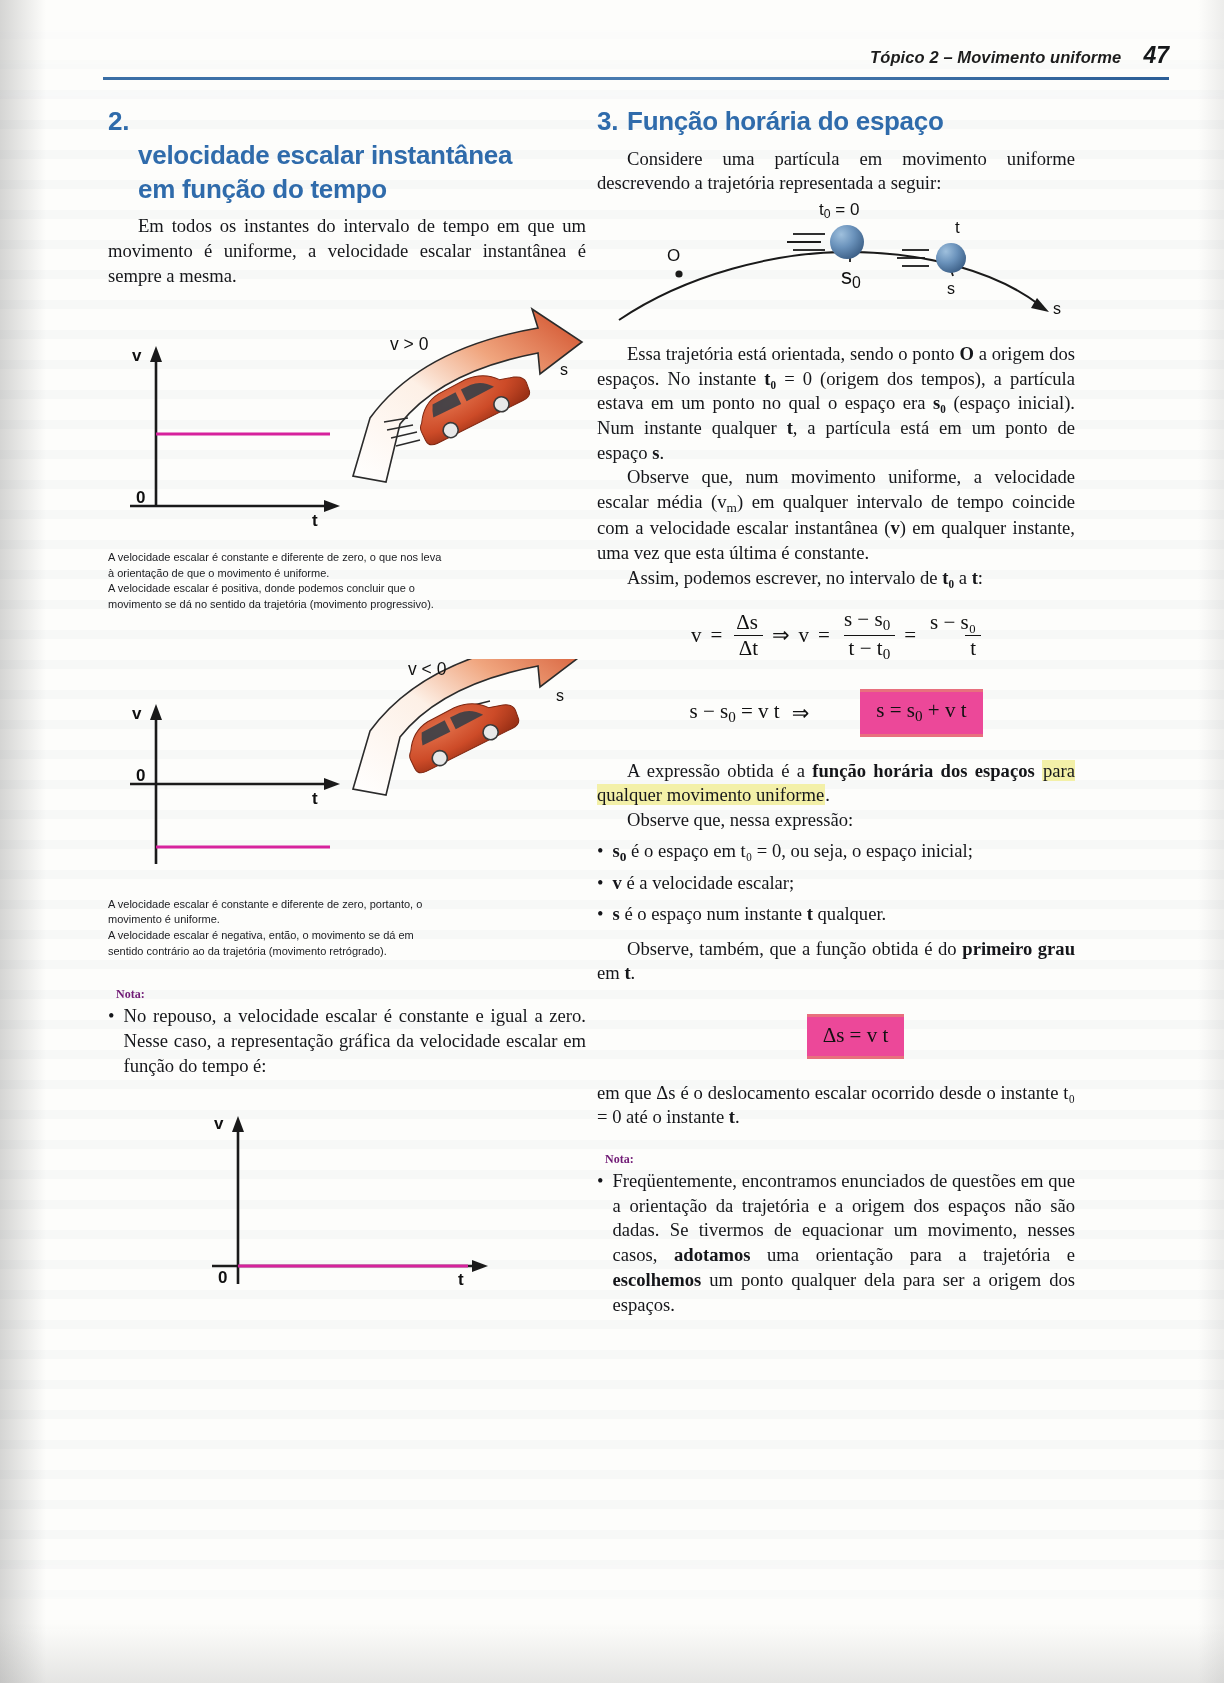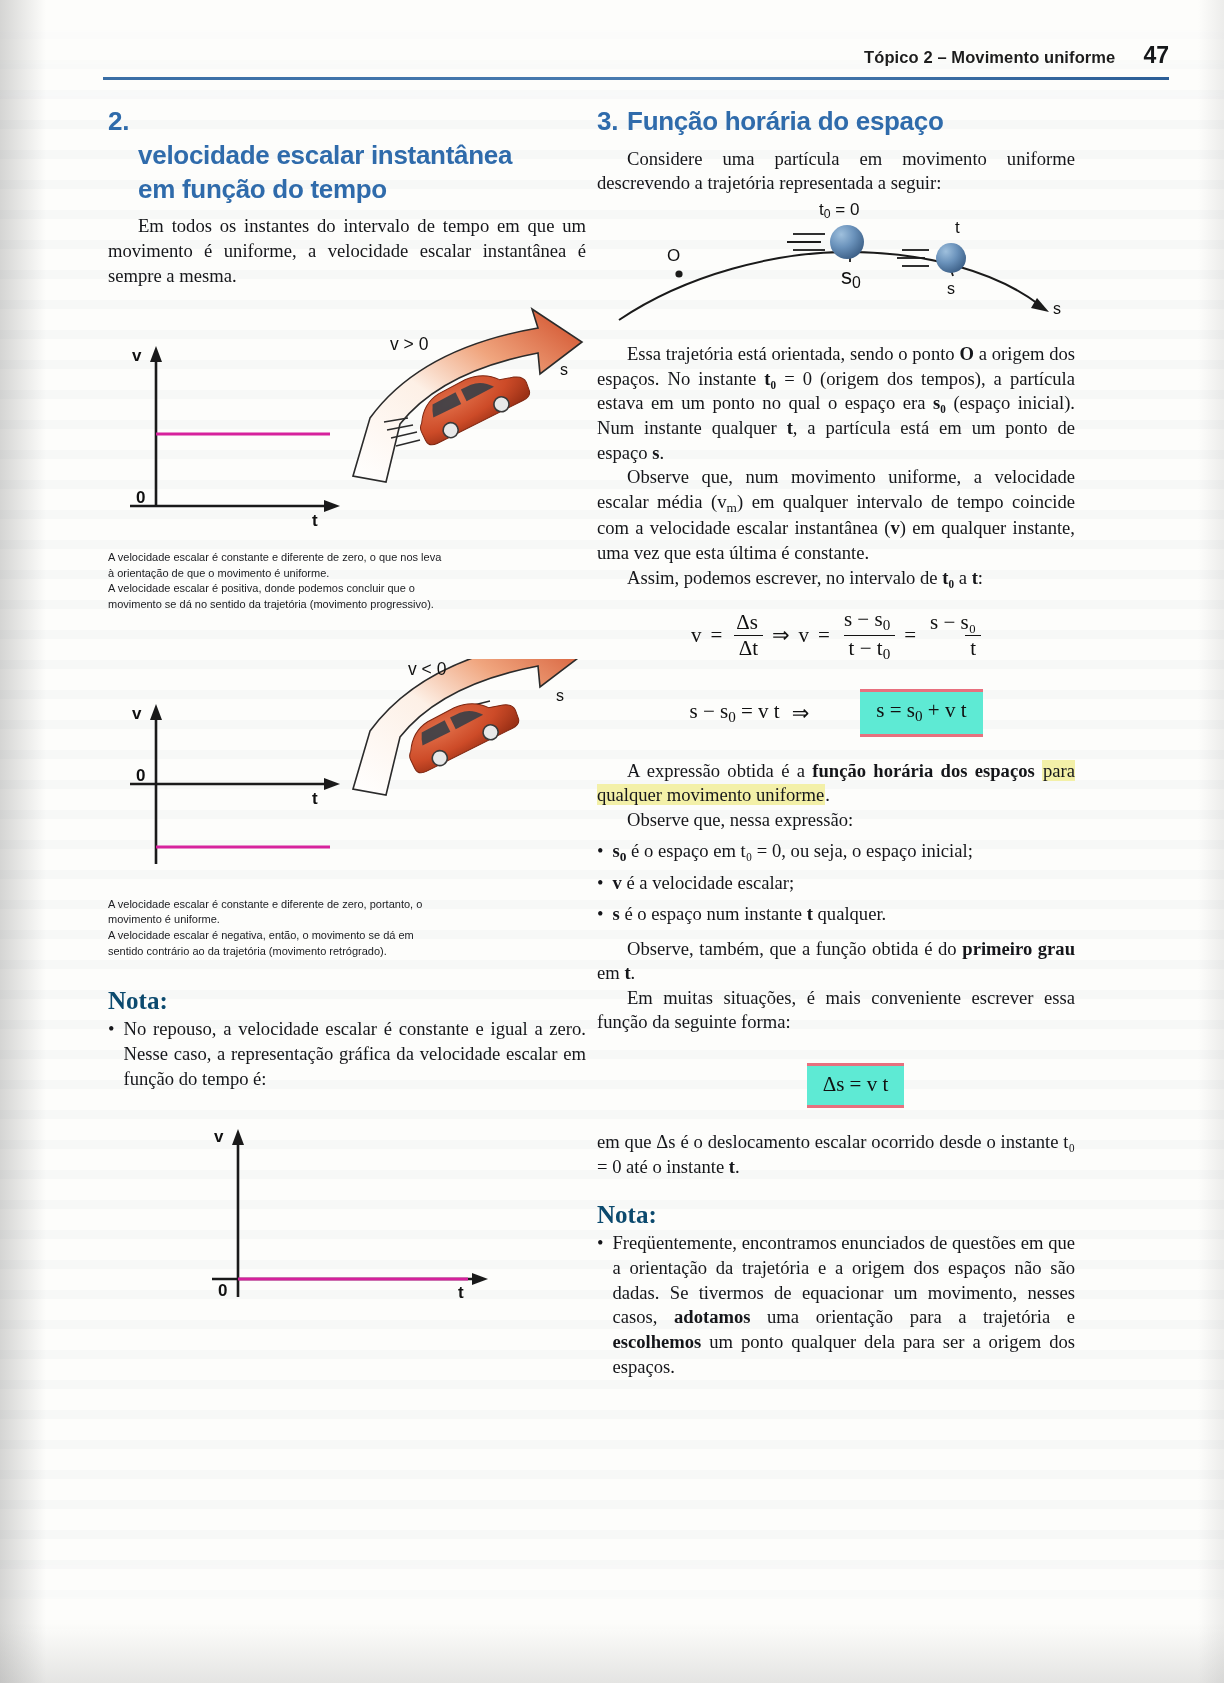--- a/index.html
+++ b/index.html
@@ -56,21 +56,22 @@
     position: absolute;
     left: 103px;
     right: 55px;
     top: 42px;
     height: 36px;
   }
   .header-inner {
     display: flex;
     align-items: baseline;
     justify-content: flex-end;
-    gap: 28px;
+    gap: 22px;
+    font-style: italic;
   }
   .header-title {
     font-family: "Liberation Sans", sans-serif;
     font-weight: bold;
     font-size: 16.5px;
     color: #1d1d1d;
     letter-spacing: 0.1px;
   }
   .header-page {
     font-family: "Liberation Sans", sans-serif;
@@ -125,23 +126,23 @@
     font-family: "Liberation Sans", sans-serif;
     font-size: 11px;
     line-height: 1.42;
     color: #1b1c20;
     margin: 0;
   }
 
   .nota-title {
     font-family: "Liberation Serif", serif;
     font-weight: bold;
-    font-size: 25px;
-    margin: 0 0 2px 0;
-    color: #0c4a6e;
+    font-size: 12px;
+    margin: 0 0 2px 8px;
+    color: #701a75;
   }
   .bullet-row {
     display: flex;
     gap: 9px;
     font-family: "Liberation Serif", serif;
     font-size: 18.6px;
     line-height: 1.33;
     color: #15161a;
   }
   .bullet-row .dot { flex: 0 0 auto; }
@@ -196,21 +197,21 @@
     flex-direction: column;
     align-items: flex-end;
     vertical-align: middle;
     line-height: 1.12;
   }
   .frac .num2 { padding: 0 5px 1px 5px; }
   .frac .den2 { padding: 1px 5px 0 5px; border-top: 1.4px solid #111; }
   .sub { font-size: 0.72em; vertical-align: -0.28em; }
 
   .boxed {
-    background: #5eead4;
+    background: #ec4899;
     border-top: 3px solid #e8707e;
     border-bottom: 3px solid #e8707e;
     padding: 6px 16px 8px 16px;
     display: inline-block;
     margin-left: 39px;
   }
   .box-row {
     display: flex;
     align-items: center;
     justify-content: center;
@@ -502,21 +503,20 @@
 
     <div class="bullet-row" style="margin-top:6px;">
       <span class="dot">•</span>
       <span class="txt"><b><span>s</span></b><span> é o espaço num instante </span><b>t</b><span> qualquer.</span></span>
     </div>
 
     <div class="spacer-10"></div>
 
     <p class="body"><span>Observe, também, que a função obtida é do </span><b>primeiro grau</b><span> em </span><b>t</b><span>.</span></p>
 
-    <p class="body">Em muitas situações, é mais conveniente escrever essa função da seguinte forma:</p>
 
     <div class="box-row" style="margin-top:28px;">
       <span class="boxed">Δs = v t</span>
     </div>
 
     <div class="spacer-22"></div>
 
     <p class="body noindent"><span>em que Δs é o deslocamento escalar ocorrido desde o instante </span><span>t₀</span><span> = 0 até o instante </span><b>t</b><span>.</span></p>
 
     <div class="spacer-22"></div>

